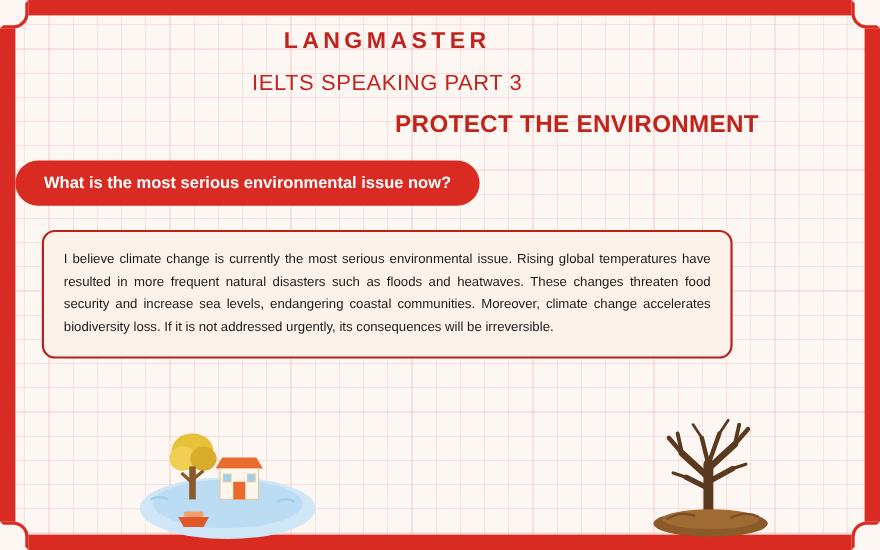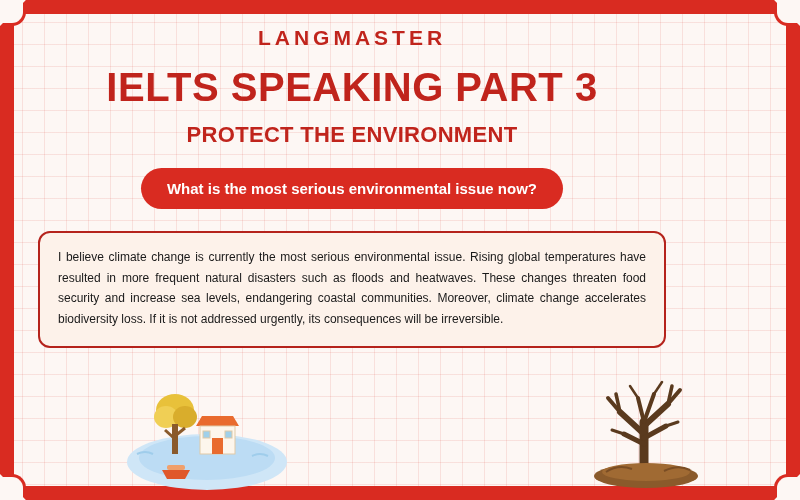--- a/index.html
+++ b/index.html
@@ -74,38 +74,37 @@
     font-size: 21px;
     font-weight: 700;
     letter-spacing: 4px;
     color: #c0241c;
     font-family: "Liberation Sans", sans-serif;
   }
 
   .title {
     text-align: center;
     margin-top: 15px;
-    font-size: 40px;
-    font-weight: 700;
+    font-size: 20px;
+    font-weight: 400;
     letter-spacing: 0.5px;
     color: #c0241c;
   }
 
   .subtitle {
-    text-align: center;
+    text-align: right;
     margin-top: 12px;
     font-size: 22px;
     font-weight: 700;
     letter-spacing: 0.3px;
     color: #c0241c;
   }
 
   .question-wrap {
     display: flex;
-    justify-content: center;
     margin-top: 20px;
   }
   .question {
     background: #d92b21;
     color: #ffffff;
     font-size: 15px;
     font-weight: 700;
     padding: 12px 26px;
     border-radius: 22px;
     white-space: nowrap;

